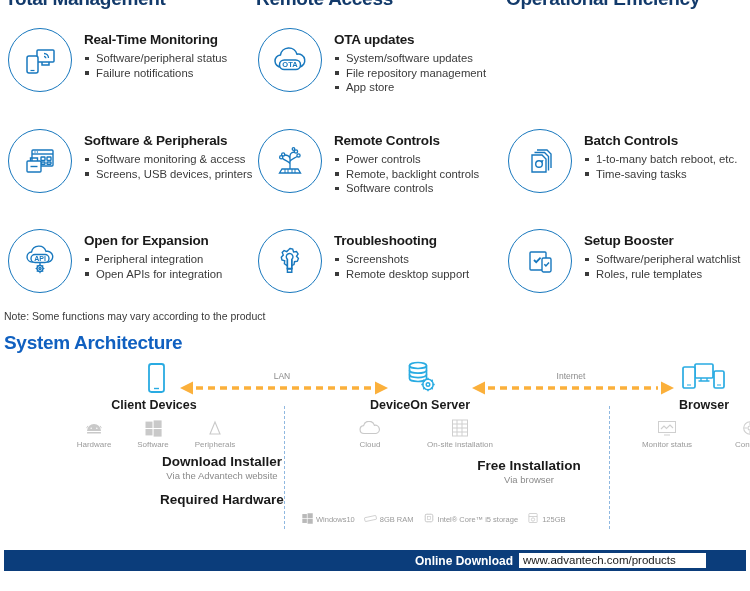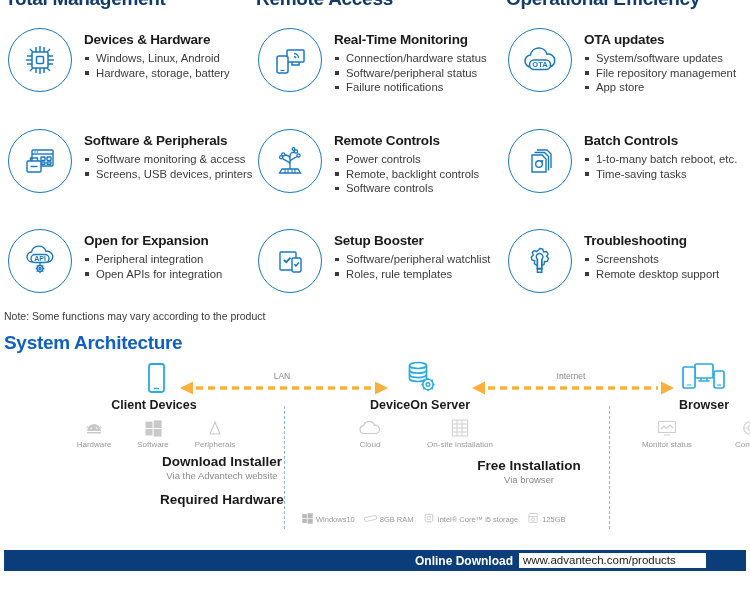--- a/index.html
+++ b/index.html
@@ -203,49 +203,33 @@
 <div class="col-headers">
   <div class="col-header ch1">Total Management</div>
   <div class="col-header ch2">Remote Access</div>
   <div class="col-header ch3">Operational Efficiency</div>
 </div>
 
 <div class="features">
 
   <div class="frow">
 
-    <div class="fcell r1">
-      <div class="ficon">
-        <svg width="40" height="40" viewBox="0 0 40 40" fill="none" stroke="#1878be" stroke-width="1.5">
-          <rect x="12" y="12" width="16" height="16" rx="1"></rect>
-          <rect x="16.5" y="16.5" width="7" height="7" rx="1"></rect>
-          <path d="M16 12V7M20 12V6M24 12V7M16 28v5M20 28v6M24 28v5M12 16H7M12 20H6M12 24H7M28 16h5M28 20h6M28 24h5"></path>
-          <path d="M10 9l3 3M30 9l-3 3M10 31l3-3M30 31l-3-3" stroke-width="1.2"></path>
-        </svg>
-      </div>
-      <div class="ftext">
-        <div class="ftitle">Devices &amp; Hardware</div>
-        <div class="fitem">Windows, Linux, Android</div>
-        <div class="fitem">Hardware, storage, battery</div>
-      </div>
-    </div>
 
     <div class="fcell r1">
       <div class="ficon">
         <svg width="40" height="40" viewBox="0 0 40 40" fill="none" stroke="#1878be" stroke-width="1.5">
           <rect x="17" y="10" width="17" height="12" rx="1"></rect>
           <path d="M22 22v3h7v-3"></path>
           <rect x="7" y="16" width="11" height="17" rx="2" fill="#ffffff"></rect>
           <path d="M24 13.5a4.5 4.5 0 014.5 4.5M24 16.5a1.8 1.8 0 011.8 1.8" stroke-width="1.3"></path>
           <path d="M10.5 30.5h4" stroke-width="1.2"></path>
         </svg>
       </div>
       <div class="ftext">
         <div class="ftitle">Real-Time Monitoring</div>
-        <div class="fitem">Connection/hardware status</div>
         <div class="fitem">Software/peripheral status</div>
         <div class="fitem">Failure notifications</div>
       </div>
     </div>
 
     <div class="fcell r1">
       <div class="ficon">
         <svg width="42" height="42" viewBox="0 0 42 42" fill="none" stroke="#1878be" stroke-width="1.5">
           <path d="M12 28a6 6 0 01-.6-11.97A8.5 8.5 0 0128 15.2 5.6 5.6 0 0130.5 28H12z"></path>
           <rect x="10.5" y="21" width="21" height="9.5" rx="4.75" fill="#ffffff"></rect>
@@ -343,47 +327,47 @@
       </div>
       <div class="ftext">
         <div class="ftitle">Open for Expansion</div>
         <div class="fitem">Peripheral integration</div>
         <div class="fitem">Open APIs for integration</div>
       </div>
     </div>
 
     <div class="fcell r3">
       <div class="ficon">
+        <svg width="42" height="42" viewBox="0 0 42 42" fill="none" stroke="#1878be" stroke-width="1.4">
+          <path d="M21 8.5l2.7.6.9 2.8 2.9-.3 1.6 2.3-1.6 2.4 1.9 2.2-1 2.7-2.9.5-.5 2.9-2.7 1-2.2-1.9-2.4 1.6-2.3-1.6.3-2.9-2.8-.9-.6-2.7 2-2.1-1.1-2.7 1.9-1.9 2.7 1.1 2.1-2z"></path>
+          <path d="M23.6 15.5a3.3 3.3 0 10-5.2 3.8v9.2h4.4v-9.2a3.3 3.3 0 00.8-3.8z" fill="#ffffff"></path>
+          <path d="M18.4 19.3v9.4h4.4v-9.4"></path>
+          <path d="M18.4 28.7h4.4v3.5h-4.4z"></path>
+        </svg>
+      </div>
+      <div class="ftext">
+        <div class="ftitle">Troubleshooting</div>
+        <div class="fitem">Screenshots</div>
+        <div class="fitem">Remote desktop support</div>
+      </div>
+    </div>
+
+    <div class="fcell r3">
+      <div class="ficon">
         <svg width="40" height="40" viewBox="0 0 40 40" fill="none" stroke="#1878be" stroke-width="1.4">
           <rect x="10" y="11" width="16" height="18" rx="1"></rect>
           <path d="M14 19l2.2 2.2 4.4-4.6" stroke-width="1.8"></path>
           <rect x="22" y="17" width="9" height="14" rx="1.4" fill="#ffffff"></rect>
           <path d="M24.3 23.3l1.6 1.6 3.1-3.3" stroke-width="1.5"></path>
         </svg>
       </div>
       <div class="ftext">
         <div class="ftitle">Setup Booster</div>
         <div class="fitem">Software/peripheral watchlist</div>
         <div class="fitem">Roles, rule templates</div>
-      </div>
-    </div>
-
-    <div class="fcell r3">
-      <div class="ficon">
-        <svg width="42" height="42" viewBox="0 0 42 42" fill="none" stroke="#1878be" stroke-width="1.4">
-          <path d="M21 8.5l2.7.6.9 2.8 2.9-.3 1.6 2.3-1.6 2.4 1.9 2.2-1 2.7-2.9.5-.5 2.9-2.7 1-2.2-1.9-2.4 1.6-2.3-1.6.3-2.9-2.8-.9-.6-2.7 2-2.1-1.1-2.7 1.9-1.9 2.7 1.1 2.1-2z"></path>
-          <path d="M23.6 15.5a3.3 3.3 0 10-5.2 3.8v9.2h4.4v-9.2a3.3 3.3 0 00.8-3.8z" fill="#ffffff"></path>
-          <path d="M18.4 19.3v9.4h4.4v-9.4"></path>
-          <path d="M18.4 28.7h4.4v3.5h-4.4z"></path>
-        </svg>
-      </div>
-      <div class="ftext">
-        <div class="ftitle">Troubleshooting</div>
-        <div class="fitem">Screenshots</div>
-        <div class="fitem">Remote desktop support</div>
       </div>
     </div>
 
   </div>
 </div>
 
 <div class="note">Note: Some functions may vary according to the product</div>
 
 <div class="sa-title">System Architecture</div>
 

